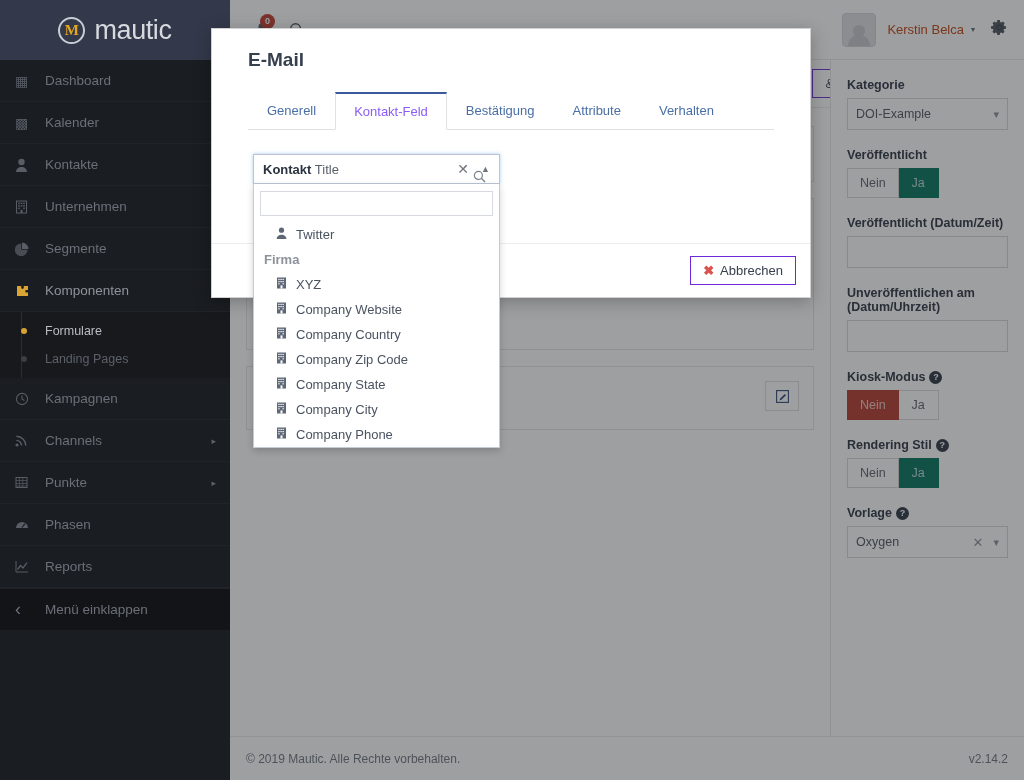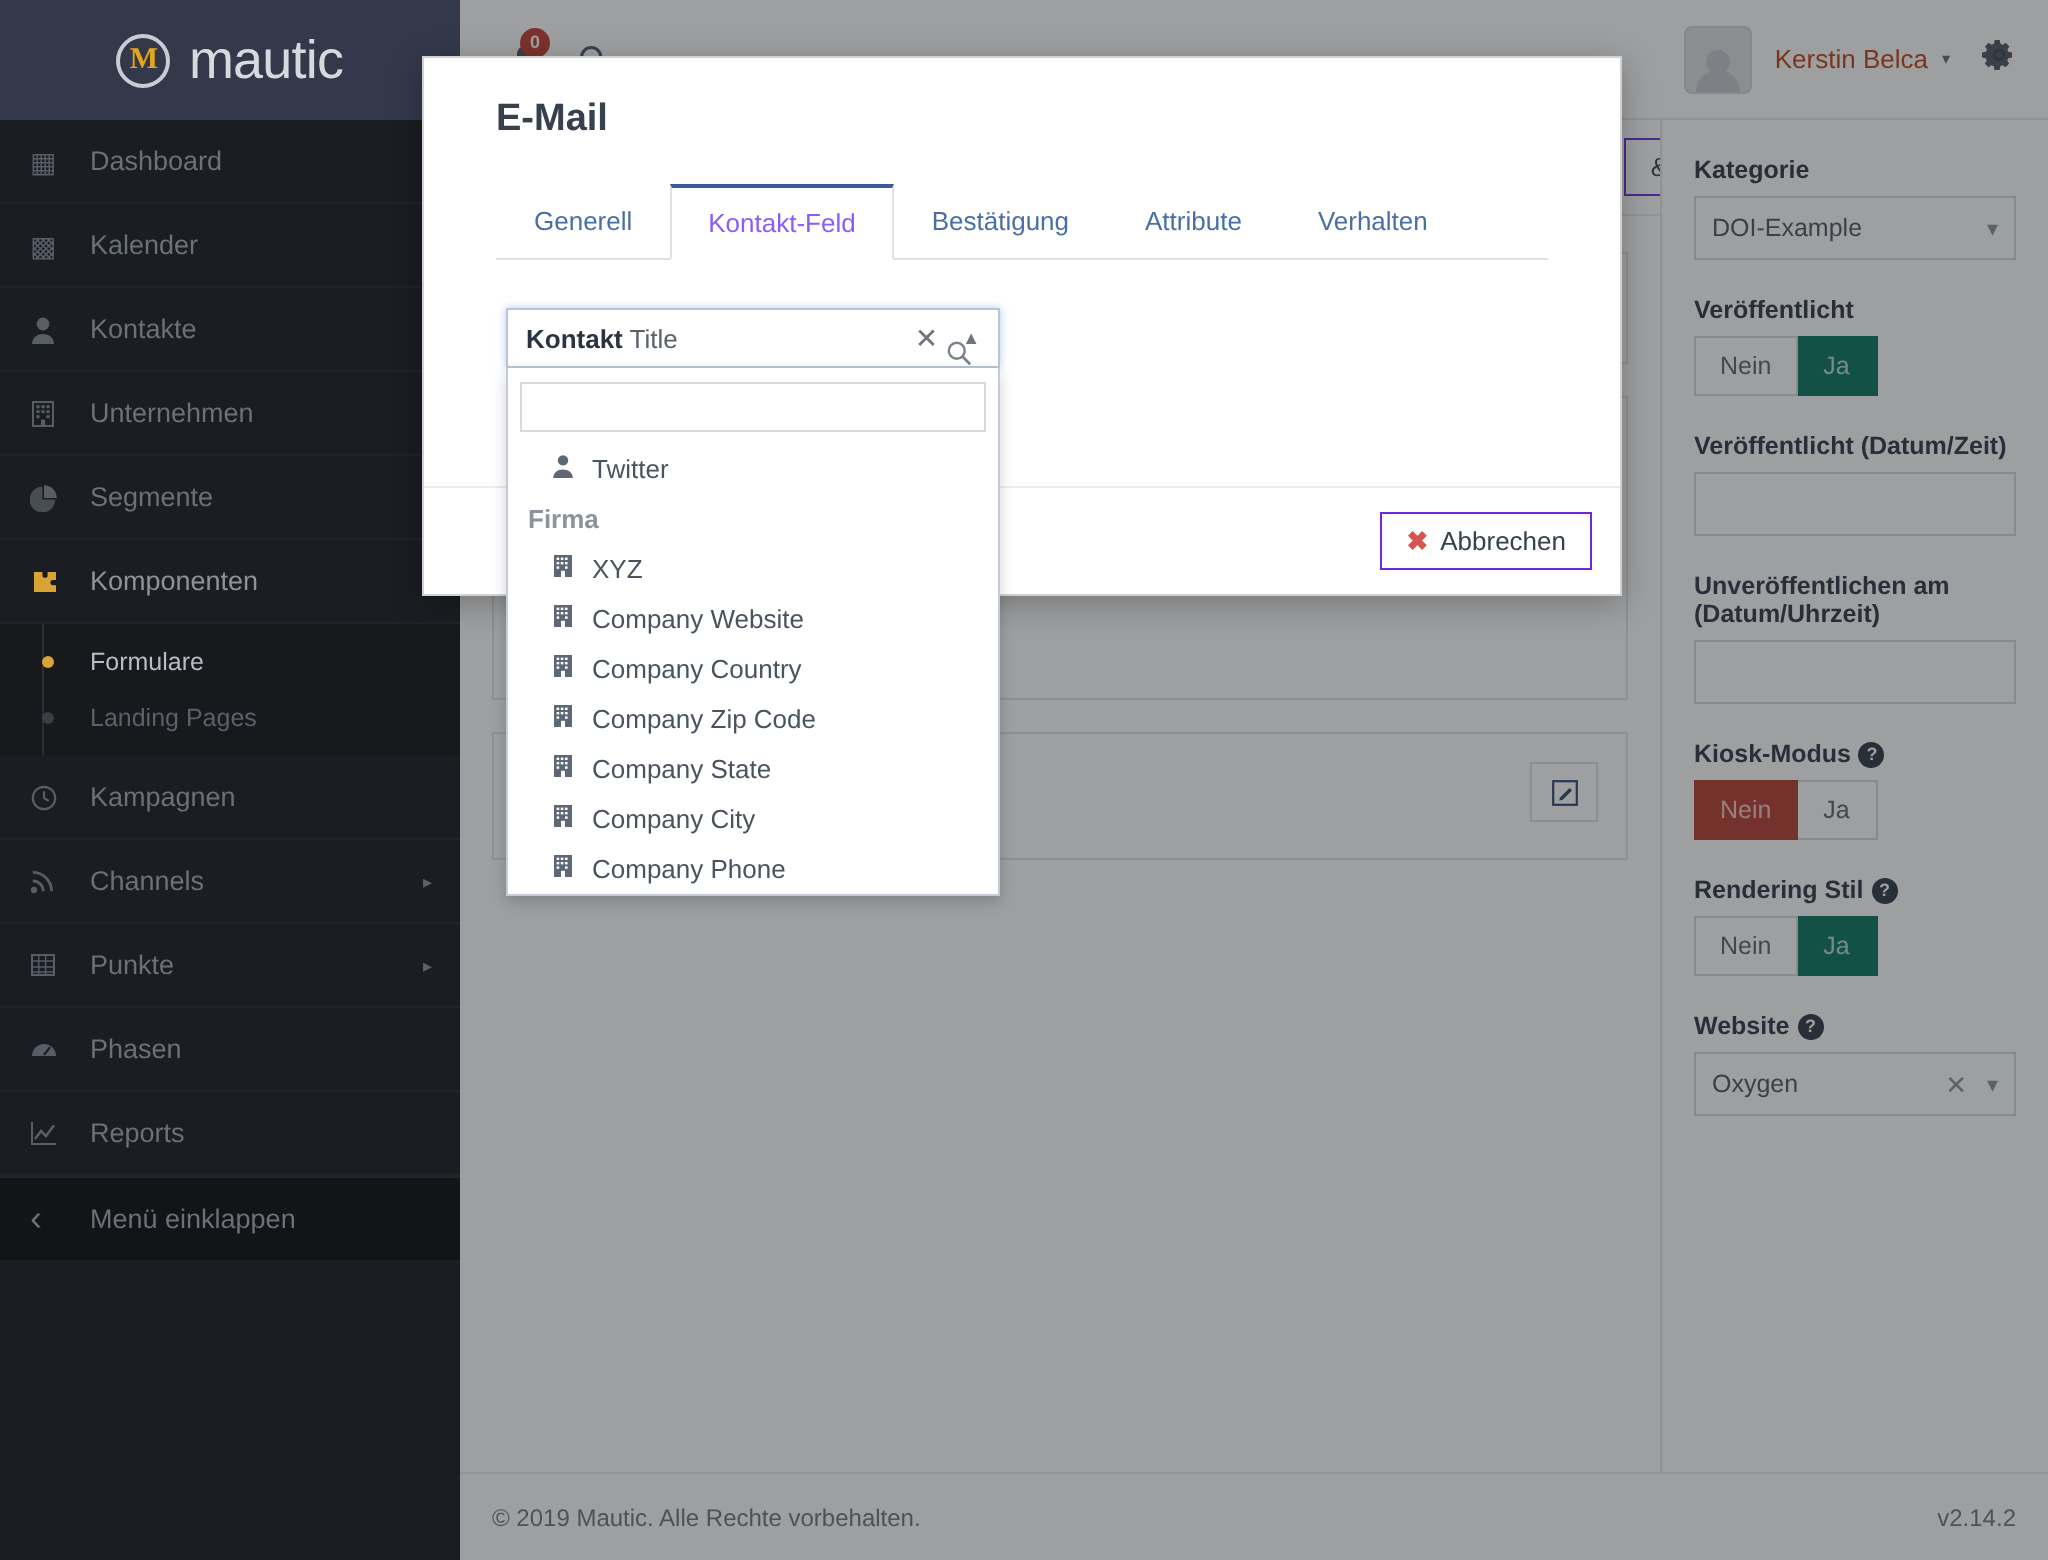--- a/index.html
+++ b/index.html
@@ -530,21 +530,21 @@
 
       <div class="p-label mt">
         <span>Rendering Stil</span><span class="qmark">?</span>
       </div>
       <div class="toggle">
         <div class="tg">Nein</div>
         <div class="tg on-yes">Ja</div>
       </div>
 
       <div class="p-label mt">
-        <span>Website</span><span class="qmark">?</span>
+        <span>Vorlage</span><span class="qmark">?</span>
       </div>
       <div class="p-select">
         <span>Oxygen</span>
         <span class="rt">
           <span style="font-size:13px;">✕</span>
           <span>▾</span>
         </span>
       </div>
     </div>
 

